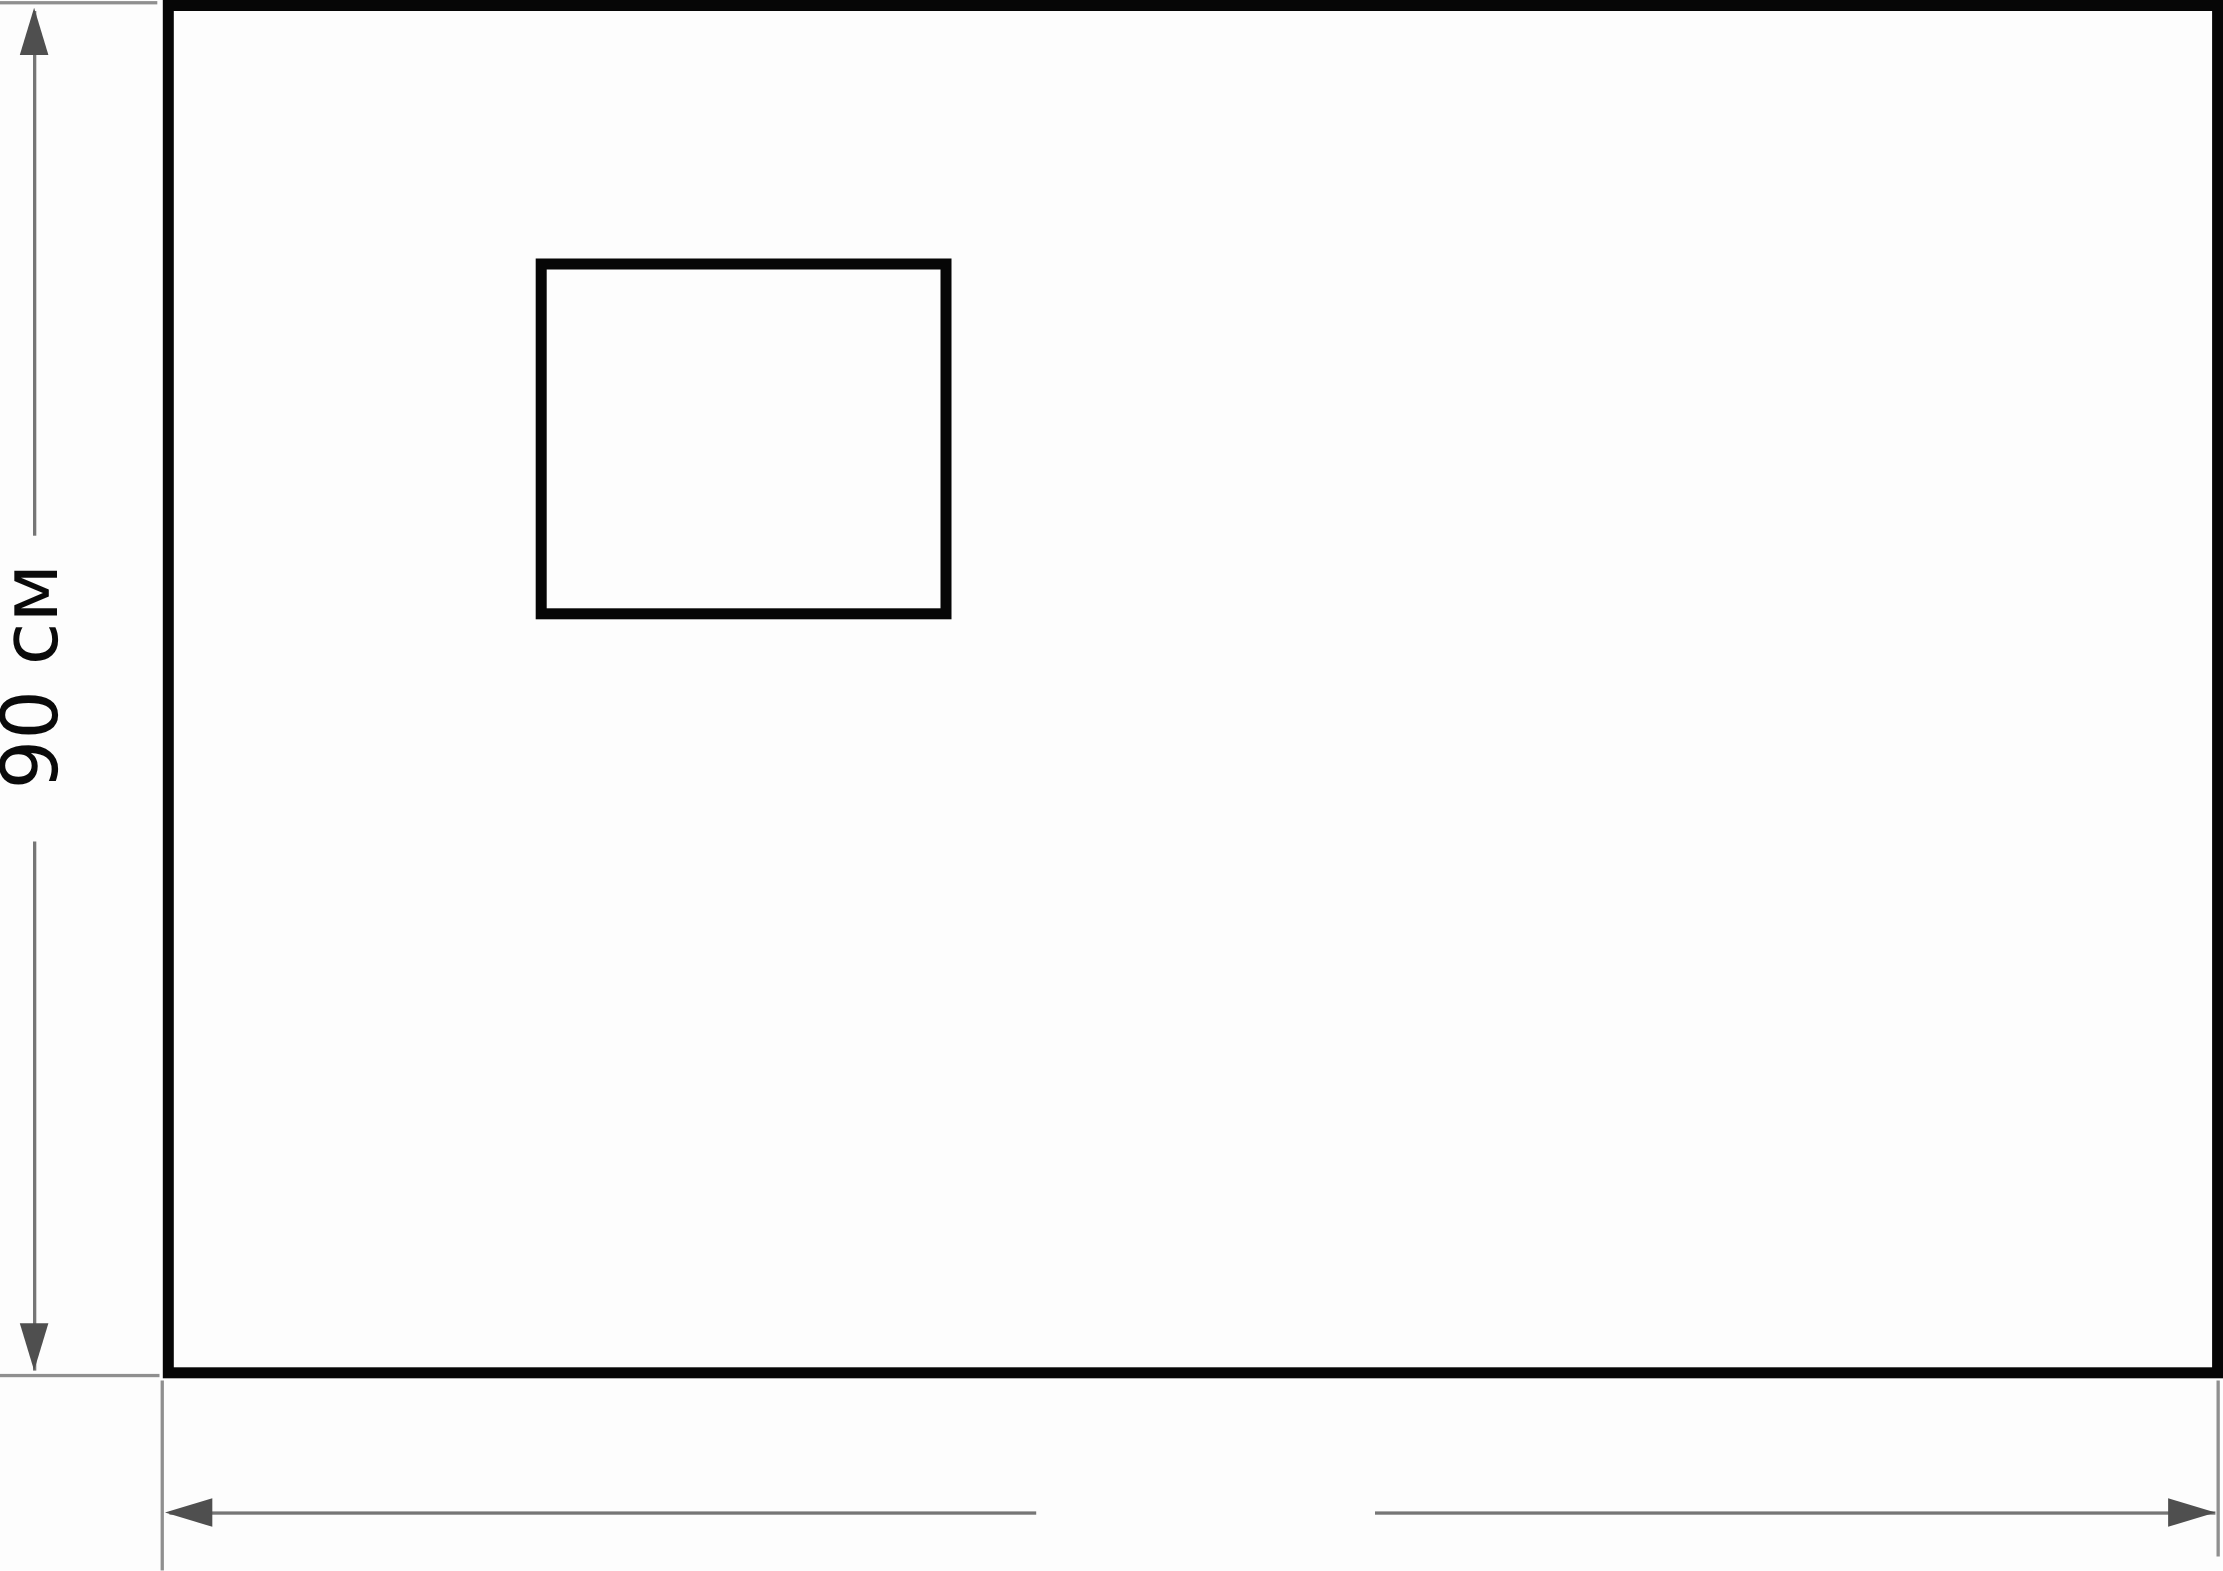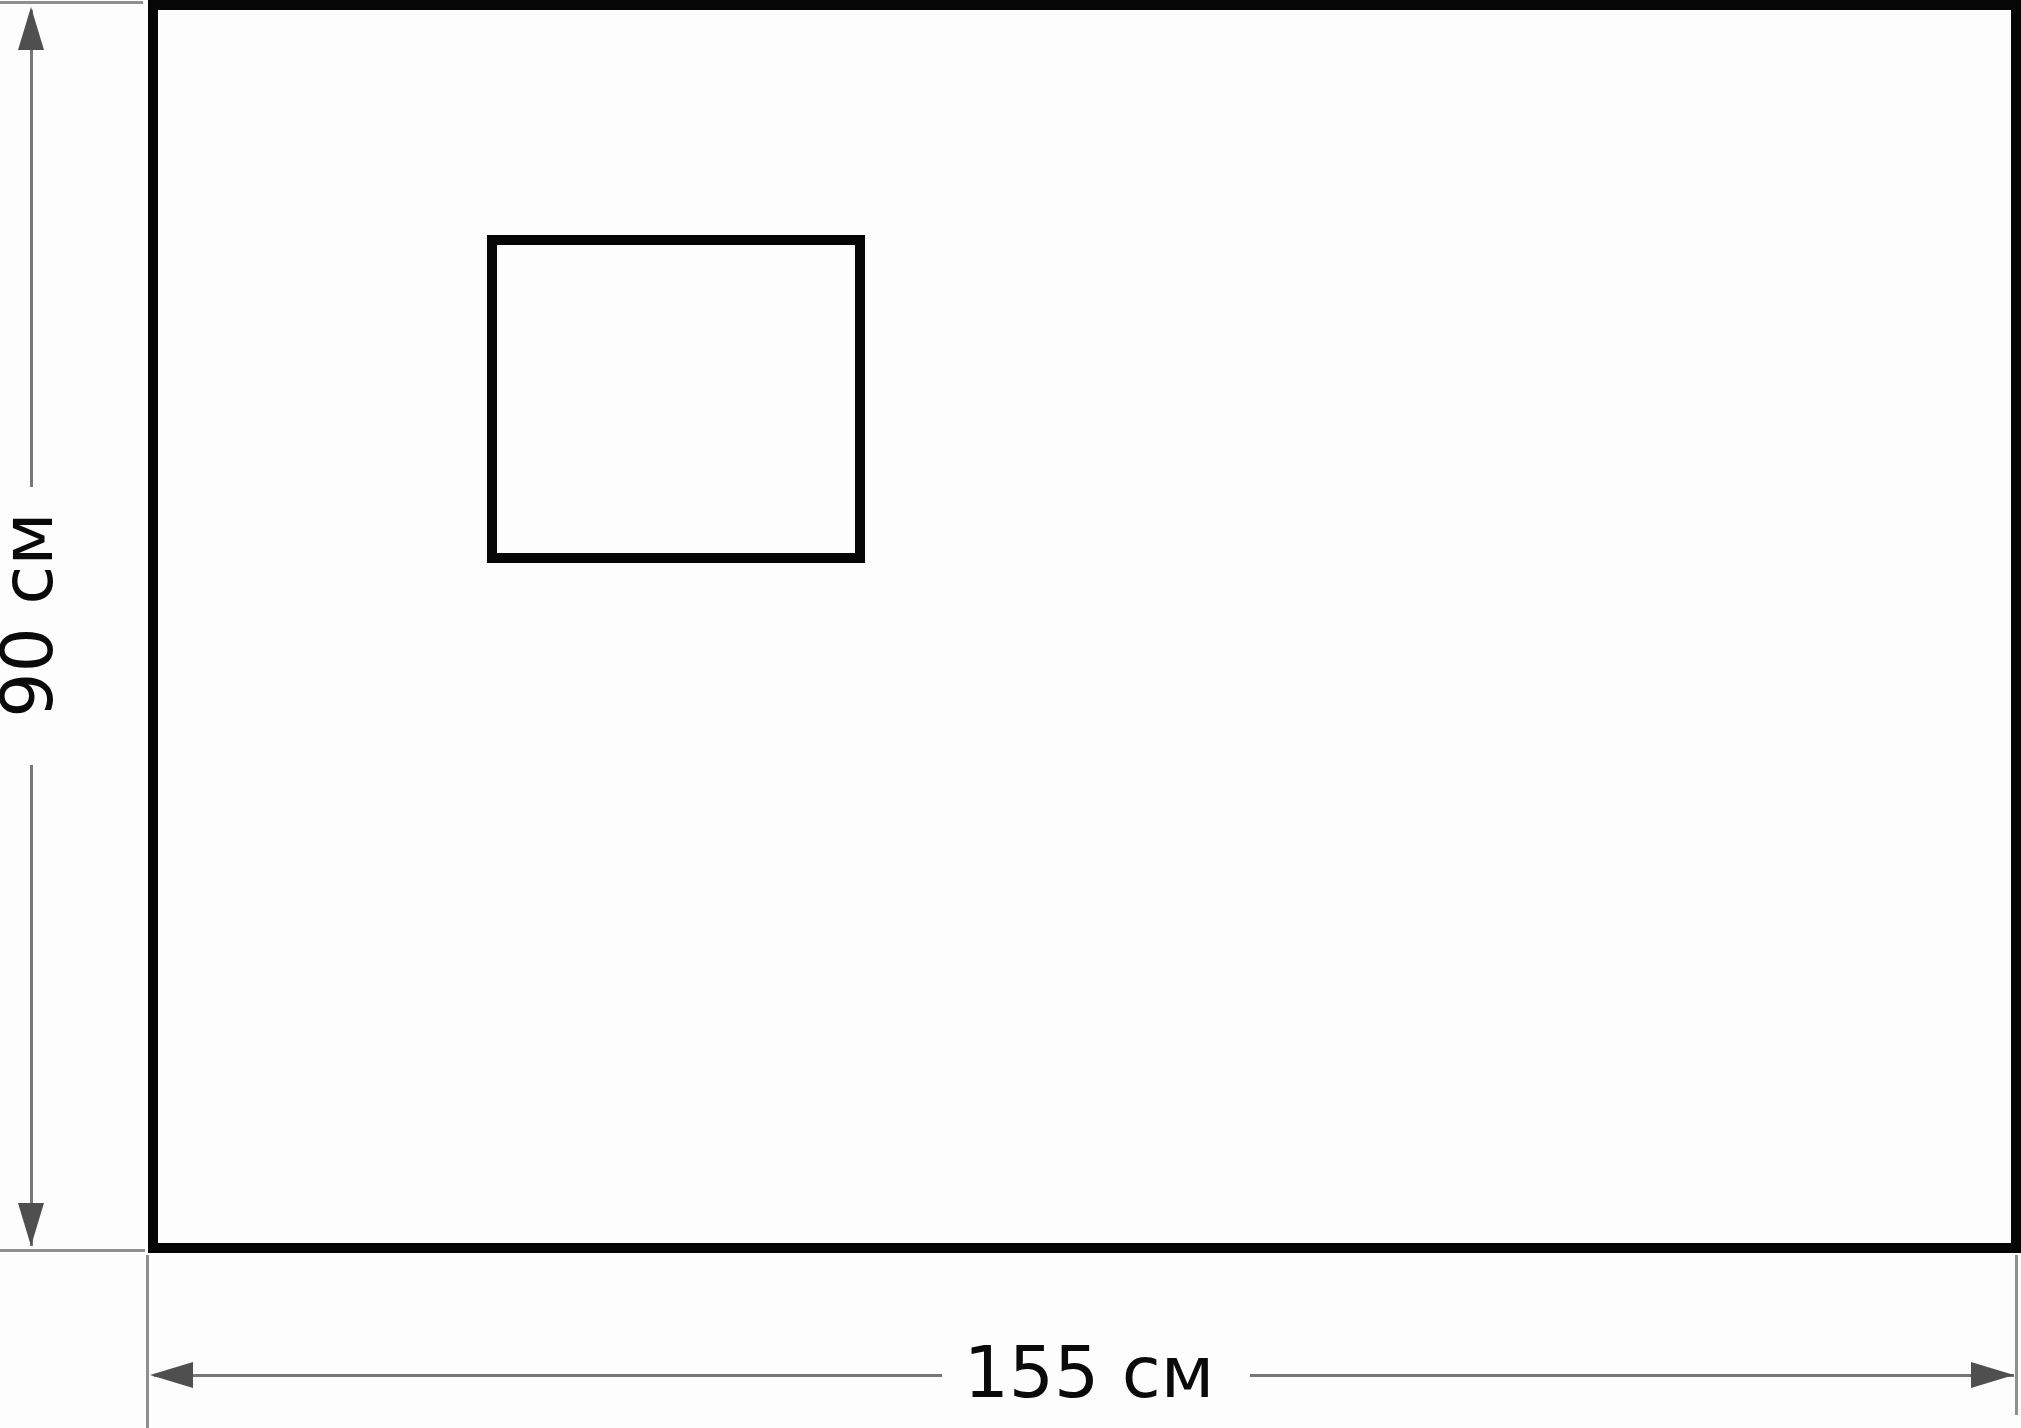--- a/index.html
+++ b/index.html
@@ -128,15 +128,14 @@
 
   <div id="h-ext-left" class="ext-line"></div>
   <div id="h-ext-right" class="ext-line"></div>
 
   <div id="h-line-left" class="dim-line"></div>
   <div id="h-line-right" class="dim-line"></div>
 
   <div id="arrow-left" class="arrow"></div>
   <div id="arrow-right" class="arrow"></div>
 
-  <div id="width-label" class="dim-label">155 см</div>
 
 </div>
 
 </body></html>

